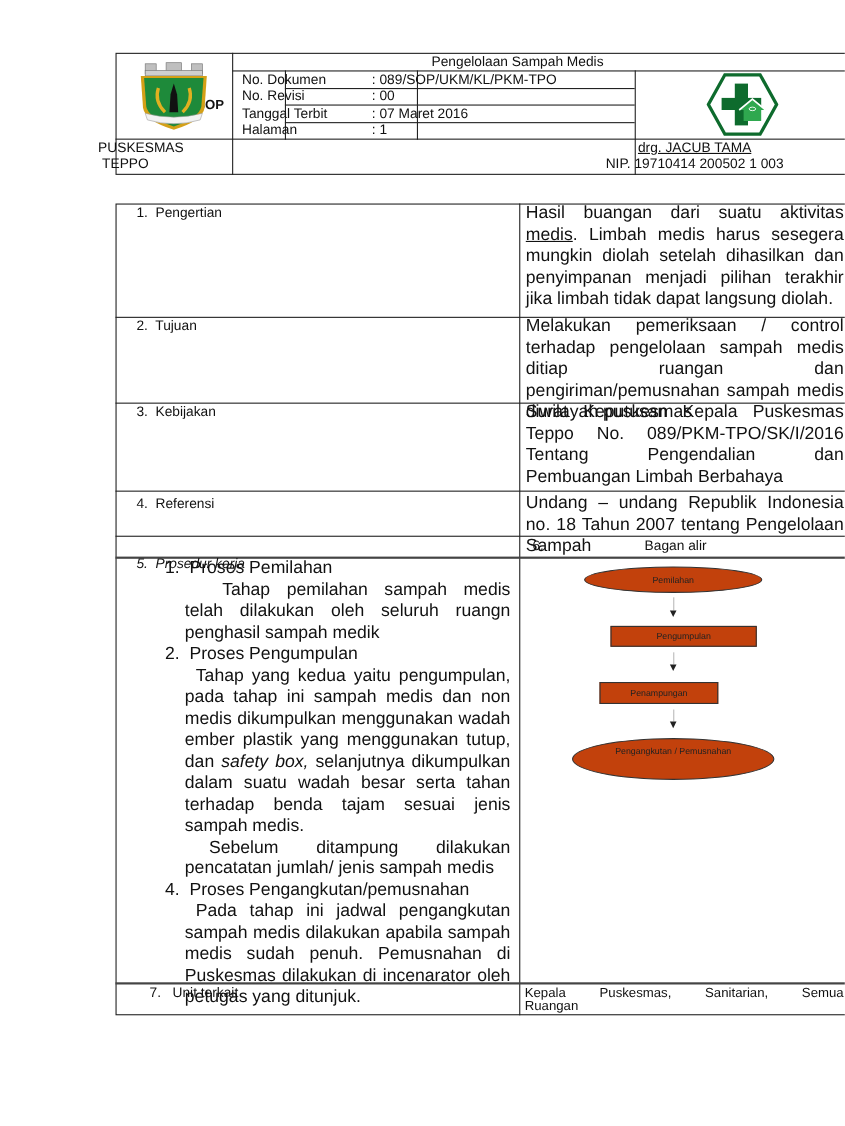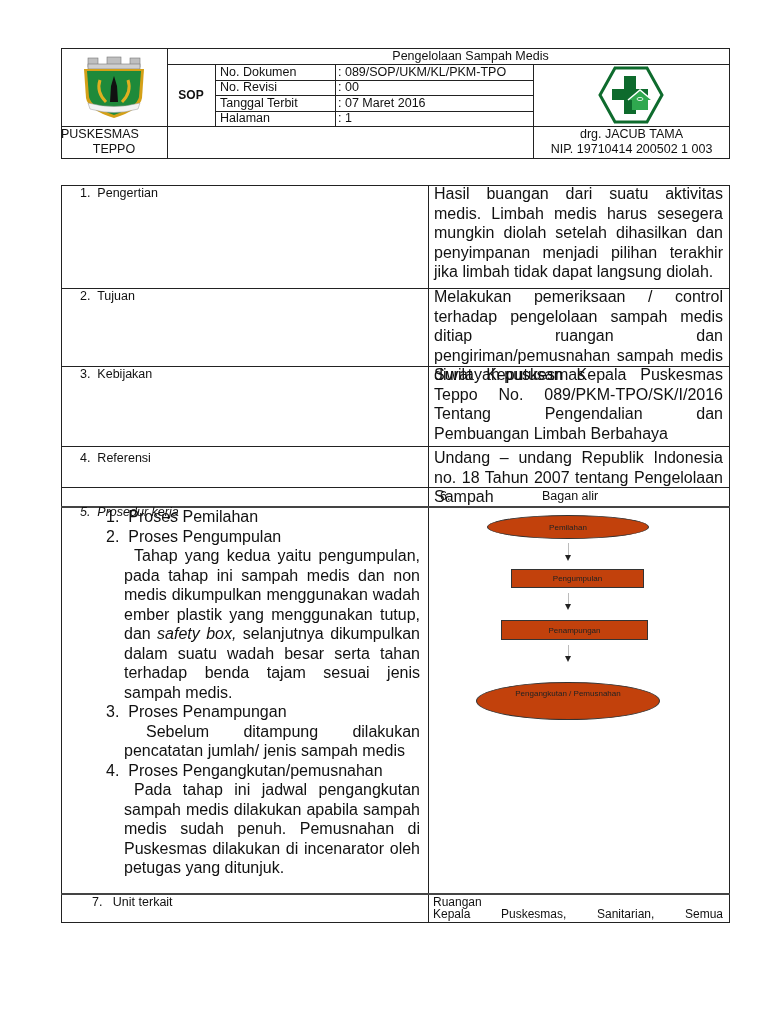--- a/index.html
+++ b/index.html
@@ -1,26 +1,26 @@
 <!DOCTYPE html>
 <html><head>
 <meta charset="utf-8">
 <style>
   html, body { margin: 0; padding: 0; background: #ffffff; }
   body { width: 768px; height: 1024px; position: relative; font-family: "Liberation Sans", sans-serif; color: #111; overflow: hidden; }
-  .abs { position: absolute; box-sizing: border-box; }
+  .abs { position: absolute; box-sizing: border-box; margin-left: 44px; }
   .txt { font-size: 12.5px; line-height: 15px; }
   .hdr-cell { position: absolute; box-sizing: border-box; font-size: 12.5px; line-height: 15px; white-space: nowrap; }
   .just { text-align: justify; text-align-last: left; }
   .main-text { font-size: 16px; line-height: 19.5px; }
   .fl-box { position: absolute; box-sizing: border-box; border: 1px solid #333; display: flex; align-items: center; justify-content: center; font-size: 8px; color: #222; background: #c2410c; }
   .fl-ellipse { border-radius: 50%; }
   .arrow { position: absolute; width: 1px; background: #bbb; }
   .arrow-head { position: absolute; width: 0; height: 0; border-left: 3px solid transparent; border-right: 3px solid transparent; border-top: 6px solid #222; }
-  .u { }
+  .u { text-decoration: underline; }
   i { font-style: italic; }
 </style>
 </head>
 <body>
 
 <div class="abs" style="left:61px; top:48px; width:669px; height:111px; border:1px solid #222;">
 </div>
 
 <div class="abs" style="left:167px; top:48px; width:1px; height:111px; background:#222;"></div>
 <div class="abs" style="left:215px; top:64px; width:1px; height:63px; background:#222;"></div>
@@ -39,21 +39,21 @@
 
 <div class="hdr-cell" style="left:220px; top:65px;">No. Dokumen</div>
 <div class="hdr-cell" style="left:338px; top:65px;">: 089/SOP/UKM/KL/PKM-TPO</div>
 <div class="hdr-cell" style="left:220px; top:80px;">No. Revisi</div>
 <div class="hdr-cell" style="left:338px; top:80px;">: 00</div>
 <div class="hdr-cell" style="left:220px; top:96px;">Tanggal Terbit</div>
 <div class="hdr-cell" style="left:338px; top:96px;">: 07 Maret 2016</div>
 <div class="hdr-cell" style="left:220px; top:111px;">Halaman</div>
 <div class="hdr-cell" style="left:338px; top:111px;">: 1</div>
 
-<div class="hdr-cell" style="left:61px; top:127px; width:106px; text-align:left;">PUSKESMAS</div>
+<div class="hdr-cell" style="left:61px; top:127px; width:106px; text-align:right;">PUSKESMAS</div>
 <div class="hdr-cell" style="left:61px; top:142px; width:106px; text-align:center;">TEPPO</div>
 
 <div class="hdr-cell u" style="left:533px; top:127px; width:197px; text-align:center;">drg. JACUB TAMA</div>
 <div class="hdr-cell" style="left:533px; top:142px; width:197px; text-align:center;">NIP. 19710414 200502 1 003</div>
 
 <div class="abs" style="left:80px; top:56px; width:68px; height:64px;">
   <svg width="68" height="64" viewBox="0 0 68 64">
 
     <rect x="8" y="2" width="10" height="9" fill="#bfbfbf" stroke="#777" stroke-width="0.6"></rect>
     <rect x="27" y="1" width="14" height="10" fill="#bfbfbf" stroke="#777" stroke-width="0.6"></rect>
@@ -105,41 +105,41 @@
 
 <div class="abs txt" style="left:80px; top:451px; white-space:pre;">4.  Referensi</div>
 <div class="abs main-text just" style="left:434px; top:448px; width:289px;">Undang – undang Republik Indonesia no. 18 Tahun 2007 tentang Pengelolaan Sampah</div>
 
 <div class="abs txt" style="left:80px; top:505px; white-space:pre;font-style:italic;">5.  Prosedur kerja</div>
 <div class="abs txt" style="left:440px; top:489px;">6.</div>
 <div class="abs txt" style="left:542px; top:489px;">Bagan alir</div>
 
 <div class="abs" style="left:106px; top:507px; width:314px;">
   <div class="main-text" style="white-space:pre;">1.  Proses Pemilahan</div>
+  <div class="main-text just" style="padding-left:18px; text-indent:34px;">Tahap pemilahan sampah medis telah dilakukan oleh seluruh ruangn penghasil sampah medik</div>
   <div class="main-text" style="white-space:pre;">2.  Proses Pengumpulan</div>
   <div class="main-text just" style="padding-left:18px; text-indent:10px;"><span>Tahap yang kedua yaitu pengumpulan, pada tahap ini sampah medis dan non medis dikumpulkan menggunakan wadah ember plastik yang menggunakan tutup, dan </span><i>safety box,</i><span> selanjutnya dikumpulkan dalam suatu wadah besar serta tahan terhadap benda tajam sesuai jenis sampah medis.</span></div>
-  <div class="main-text" style="white-space:pre;">3.  Proses Penampungan</div>
   <div class="main-text just" style="padding-left:18px; text-indent:22px;">Sebelum ditampung dilakukan pencatatan jumlah/ jenis sampah medis</div>
   <div class="main-text" style="white-space:pre;">4.  Proses Pengangkutan/pemusnahan</div>
   <div class="main-text just" style="padding-left:18px; text-indent:10px;">Pada tahap ini jadwal pengangkutan sampah medis dilakukan apabila sampah medis sudah penuh. Pemusnahan di Puskesmas dilakukan di incenarator oleh petugas yang ditunjuk.</div>
 </div>
 
 <div class="abs" style="left:429px; top:508px; width:300px; height:385px;">
   <div class="fl-box fl-ellipse" style="left:58px; top:7px; width:162px; height:24px;">Pemilahan</div>
   <div class="arrow" style="left:139px; top:35px; height:12px;"></div>
   <div class="arrow-head" style="left:136px; top:47px;"></div>
 
   <div class="fl-box" style="left:82px; top:61px; width:133px; height:19px;">Pengumpulan</div>
   <div class="arrow" style="left:139px; top:85px; height:11px;"></div>
   <div class="arrow-head" style="left:136px; top:96px;"></div>
 
-  <div class="fl-box" style="left:72px; top:112px; width:147px; height:20px;">Penampungan</div>
+  <div class="fl-box" style="left:72px; top:112px; width:108px; height:20px;">Penampungan</div>
   <div class="arrow" style="left:139px; top:137px; height:11px;"></div>
   <div class="arrow-head" style="left:136px; top:148px;"></div>
 
-  <div class="fl-box fl-ellipse" style="left:47px; top:174px; width:184px; height:38px; align-items:flex-start; padding-top:6px;">Pengangkutan / Pemusnahan</div>
+  <div class="fl-box fl-ellipse" style="left:47px; top:163px; width:184px; height:38px; align-items:flex-start; padding-top:6px;">Pengangkutan / Pemusnahan</div>
 </div>
 
 <div class="abs txt" style="left:92px; top:895px; white-space:pre;">7.   Unit terkait</div>
 <div class="abs" style="left:433px; top:896px; width:290px; font-size:12px; line-height:12px;">
+  <div style="text-align:justify; text-align-last:justify;">Kepala Puskesmas, Sanitarian, Semua</div>
   <div>Ruangan</div>
-  <div style="text-align:justify; text-align-last:justify;">Kepala Puskesmas, Sanitarian, Semua</div>
 </div>
 
 </body></html>

